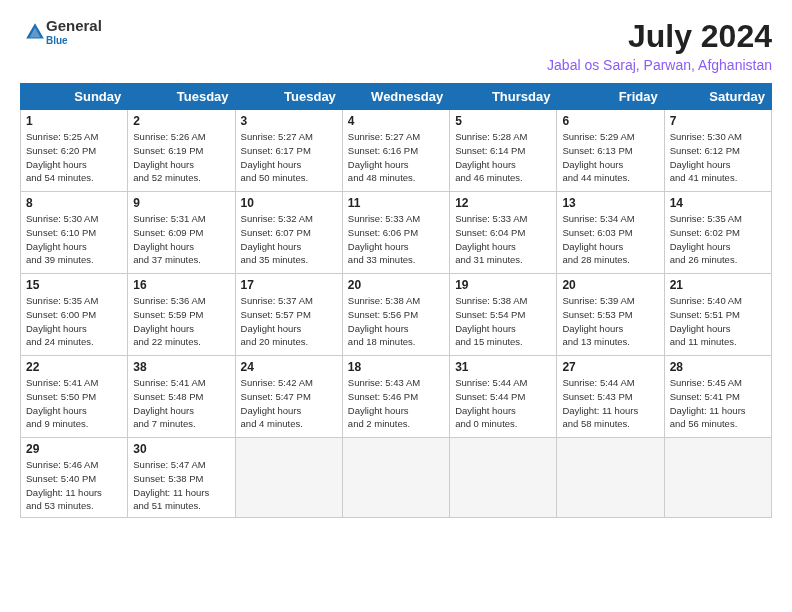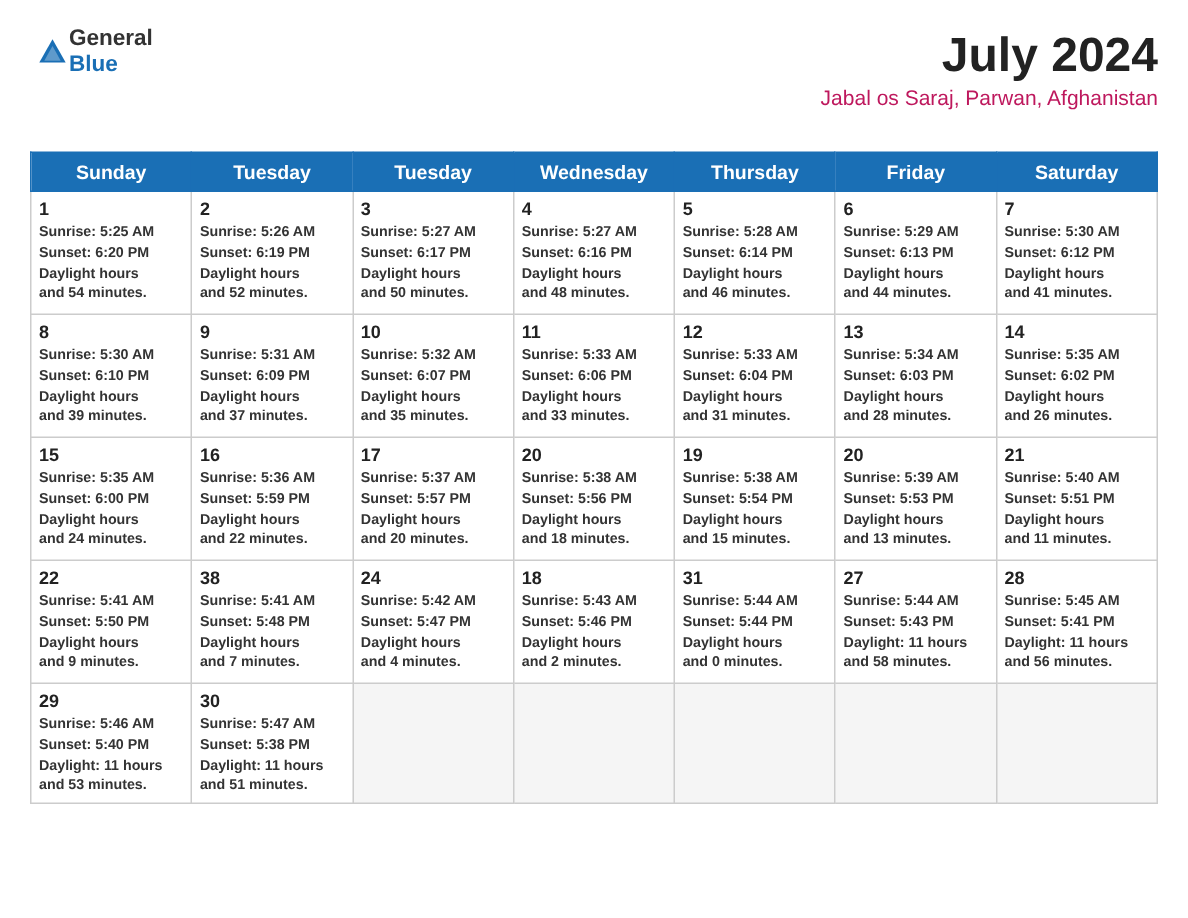--- a/index.html
+++ b/index.html
@@ -12,21 +12,21 @@
     }
     .page {
       width: 792px;
       height: 612px;
       padding: 18px 20px 12px 20px;
     }
     .header {
       display: flex;
       justify-content: space-between;
       align-items: flex-start;
-      margin-bottom: 28px;
+      margin-bottom: 10px;
     }
     .logo {
       display: flex;
       align-items: center;
     }
     .logo-text {
       display: flex;
       flex-direction: column;
       line-height: 1.1;
     }
@@ -38,32 +38,32 @@
     .title-block {
       text-align: right;
     }
     .month-title {
       font-size: 32px;
       font-weight: bold;
       color: #222;
     }
     .location {
       font-size: 14px;
-      color: #be185d;
+      color: #8b5cf6;
       margin-top: 2px;
     }
     .calendar {
       width: 100%;
       border-collapse: collapse;
       table-layout: fixed;
     }
     .calendar th {
       background: #1a6fb5;
       color: #fff;
-      text-align: center;
+      text-align: right;
       padding: 5px 6px;
       font-size: 13px;
       font-weight: bold;
       border: 1px solid #1a6fb5;
     }
     .calendar td {
       border: 1px solid #ccc;
       vertical-align: top;
       padding: 4px 5px;
       font-size: 9.5px;
@@ -81,36 +81,35 @@
     .day-num {
       font-size: 12px;
       font-weight: bold;
       color: #222;
       display: block;
       margin-bottom: 2px;
     }
     .day-info {
       line-height: 1.45;
       color: #333;
-      font-weight: bold;
     }
   </style>
 </head>
 <body>
 
 <div class="page">
   <div class="header">
     <div class="logo">
       <svg class="logo-icon" viewBox="0 0 40 40">
         <polygon points="20,4 36,32 4,32" fill="#1a6fb5"></polygon>
         <polygon points="20,12 30,30 10,30" fill="#fff" opacity="0.3"></polygon>
       </svg>
       <div class="logo-text">
         <span style="font-size:15px;font-weight:bold;color:#333;">General</span>
-        <span style="font-size:15px;font-weight:bold;color:#1a6fb5;">Blue</span>
+        <span style="font-size:10px;font-weight:bold;color:#1a6fb5;">Blue</span>
       </div>
     </div>
     <div class="title-block">
       <div class="month-title">July 2024</div>
       <div class="location">Jabal os Saraj, Parwan, Afghanistan</div>
     </div>
   </div>
 
   <table class="calendar">
     <thead>

